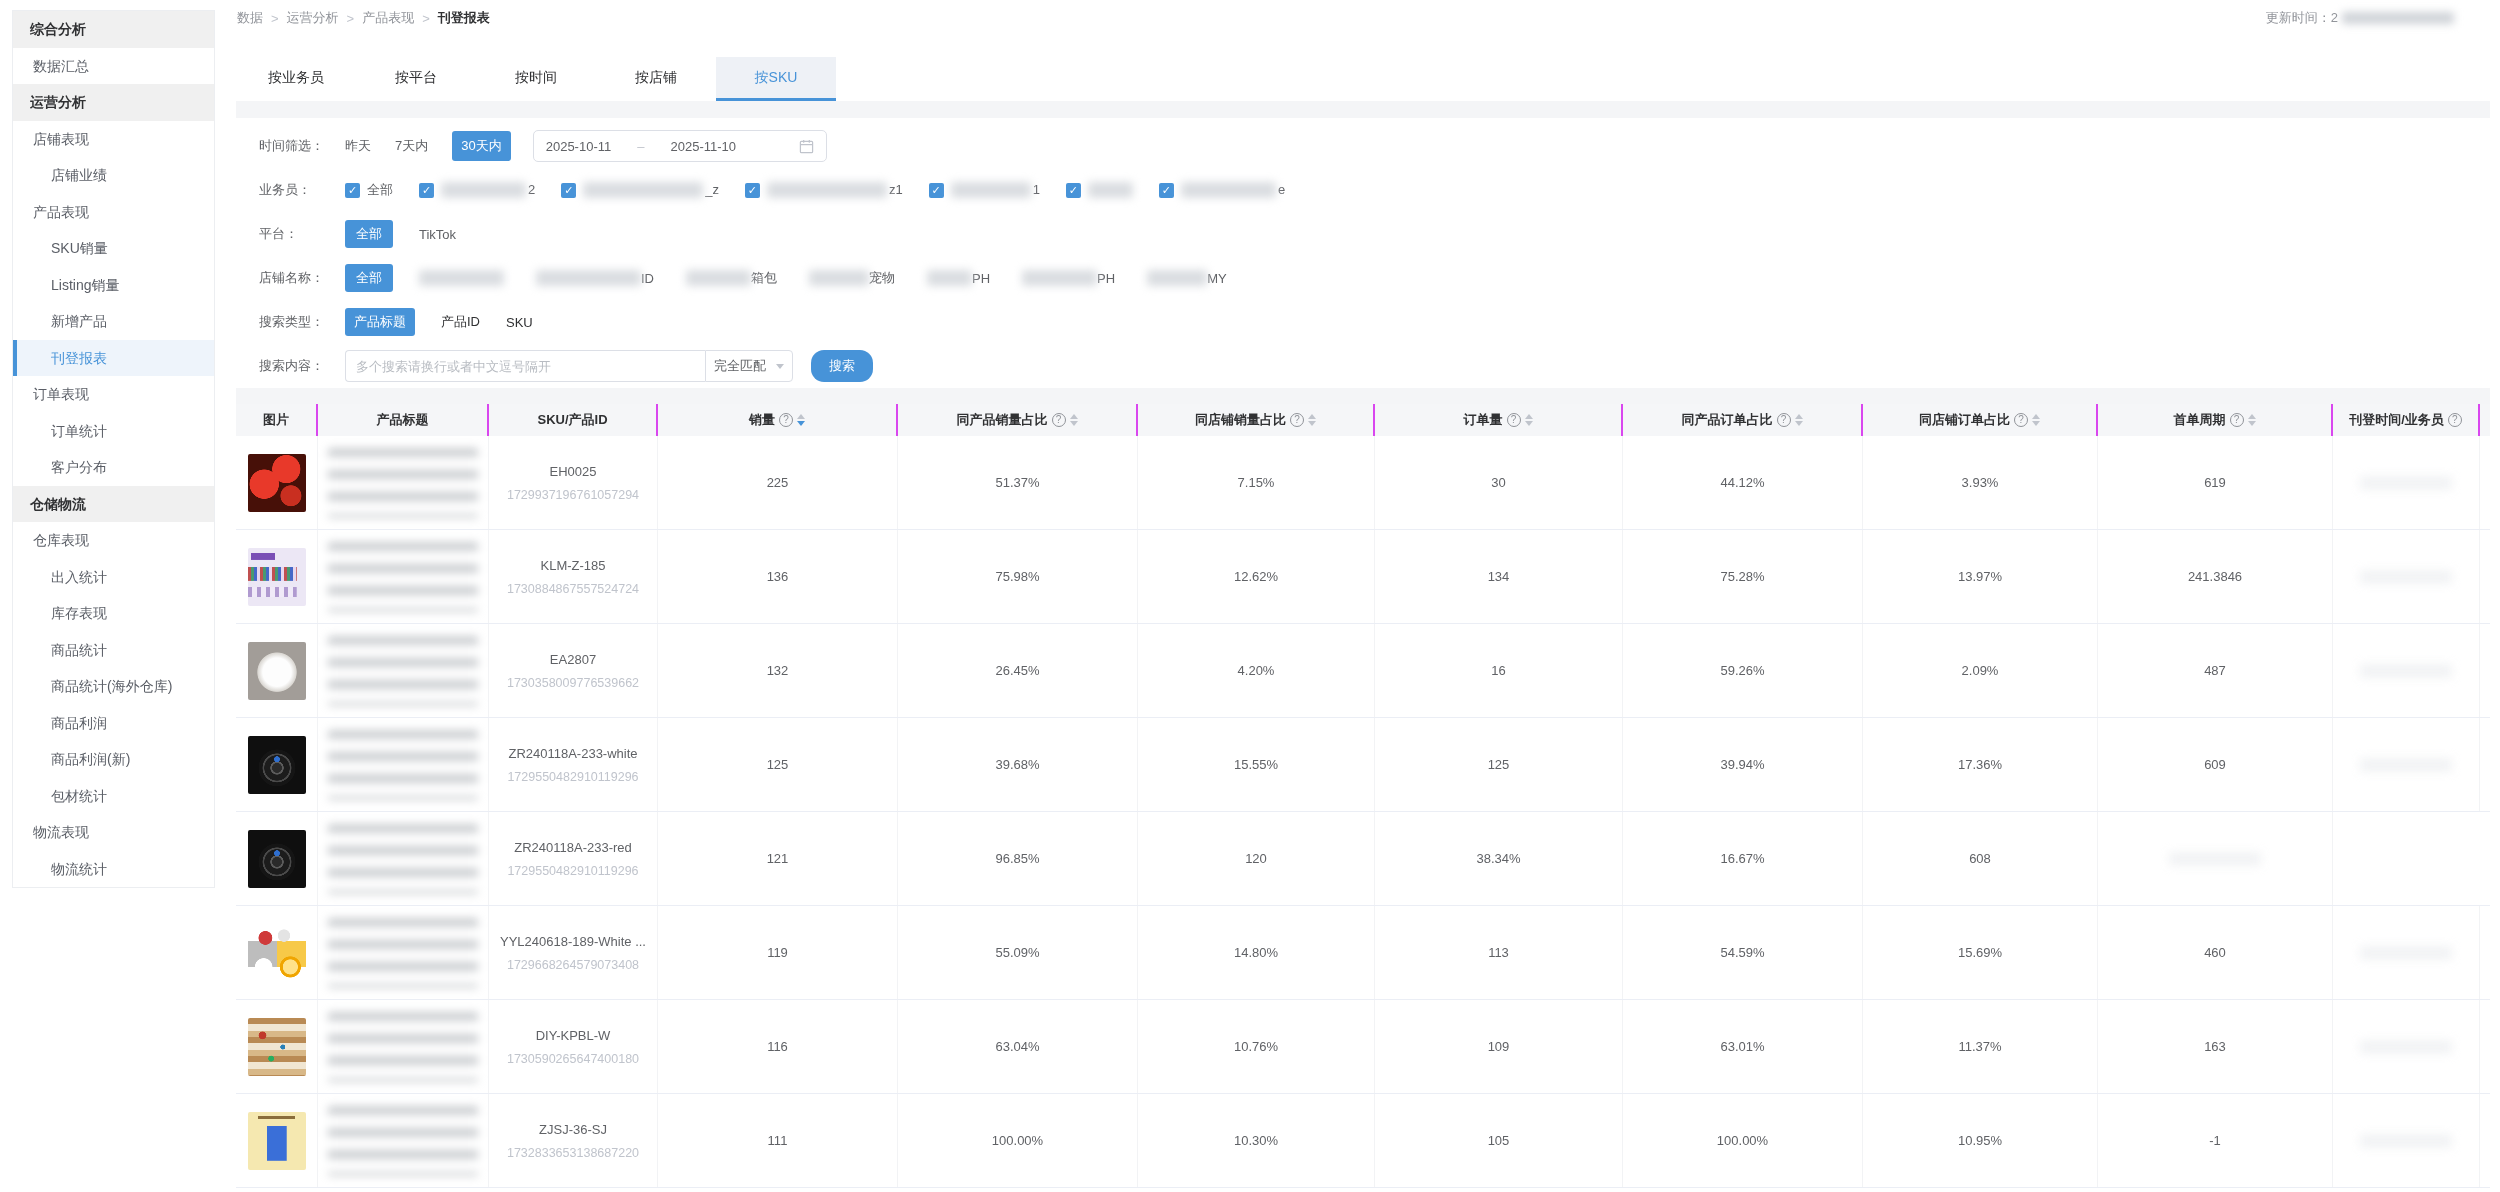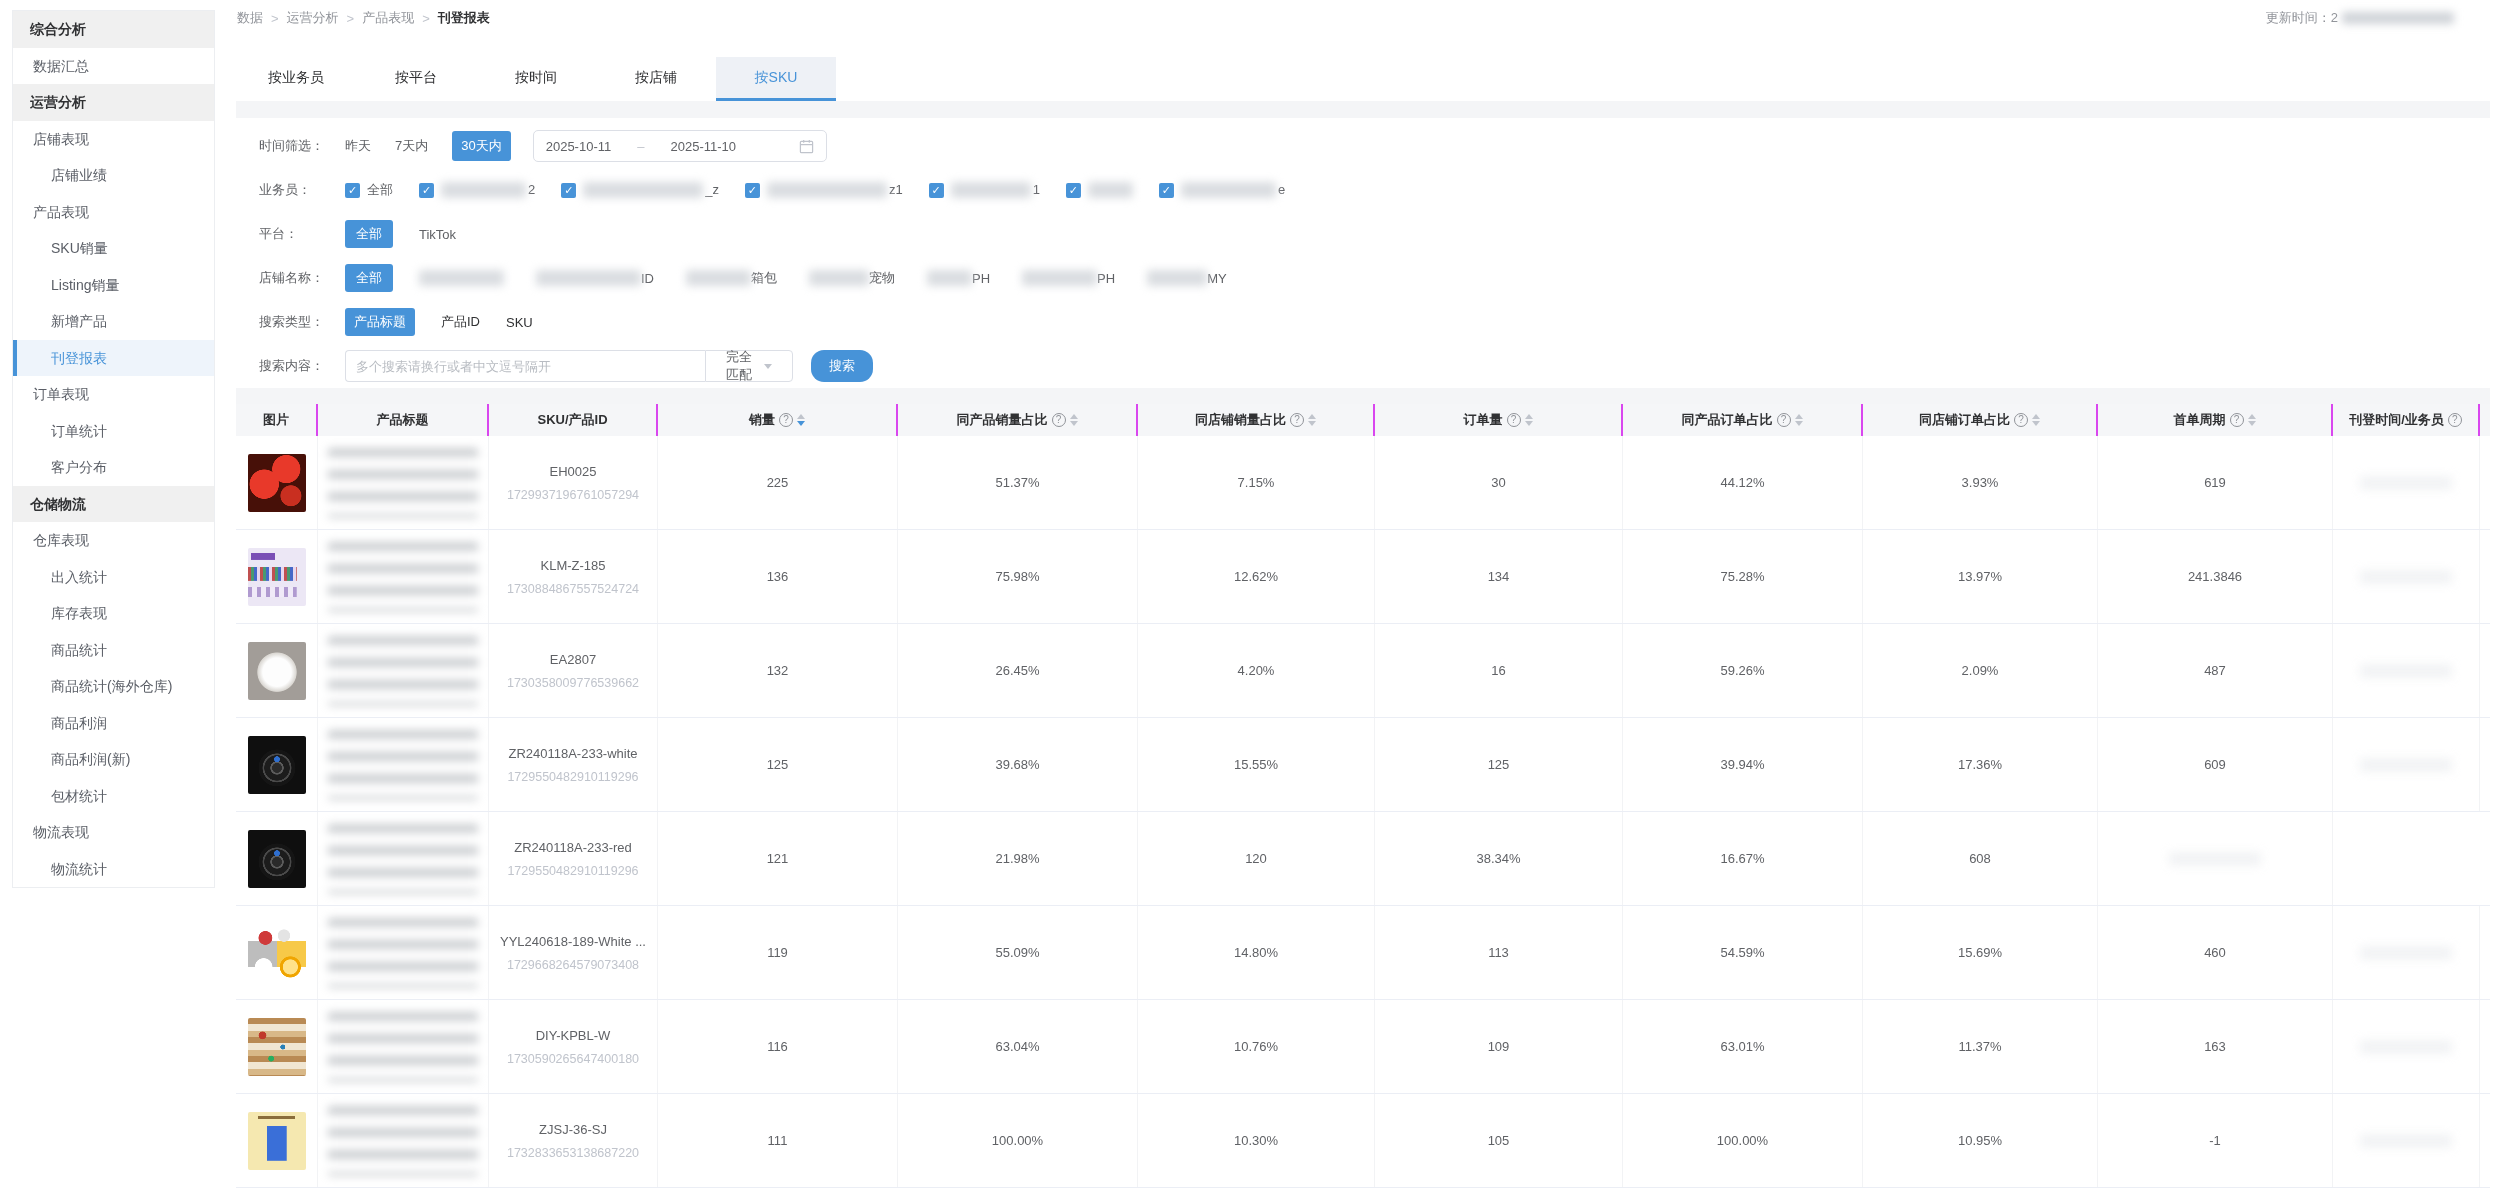--- a/index.html
+++ b/index.html
@@ -62,21 +62,21 @@
   .btn-all{background:var(--blue);color:#fff;font-size:13px;padding:5px 11px;border-radius:3px;
     margin-right:26px;cursor:pointer;border:none;}
   .plain-opt{margin-right:30px;font-size:13px;color:var(--text2);cursor:pointer;}
   .shop-item{display:flex;align-items:center;margin-right:32px;font-size:13px;color:var(--text2);cursor:pointer;}
   .stype-opt{margin-right:26px;font-size:13px;color:var(--text);cursor:pointer;}
   .stype-opt.sel{background:var(--blue);color:#fff;padding:5px 9px;border-radius:3px;}
   .s-input{width:360px;height:32px;border:1px solid var(--border);border-right:none;
     border-radius:4px 0 0 4px;padding:0 10px;font-size:13px;color:var(--text2);outline:none;}
   .s-input::placeholder{color:#b8bcc2;}
   .s-select{width:88px;height:32px;border:1px solid var(--border);border-radius:0 4px 4px 0;
-    display:flex;align-items:center;justify-content:space-between;padding:0 20px;font-size:13px;
+    display:flex;align-items:center;justify-content:space-between;padding:0 8px;font-size:13px;
     color:var(--text2);cursor:pointer;background:#fff;}
   .caret{width:0;height:0;border-left:4px solid transparent;border-right:4px solid transparent;
     border-top:5px solid var(--light);}
   .s-btn{margin-left:18px;width:62px;height:32px;background:var(--blue);color:#fff;border:none;
     border-radius:13px;font-size:13px;cursor:pointer;}
   
   .table-panel{position:absolute;left:236px;top:404px;width:2254px;height:788px;background:#fff;overflow:hidden;}
   .tgrid{display:grid;grid-template-columns:82px 171px 169px 240px 240px 237px 248px 240px 235px 235px 147px;}
   .thead{height:32px;background:#f5f6f8;}
   .th{display:flex;align-items:center;justify-content:center;font-size:13px;color:var(--text);
@@ -480,21 +480,21 @@
           <div class="thumb img-wheel"></div>
         </div>
         <div class="td">
           <div class="title-blur"></div>
         </div>
         <div class="td sku-cell">
           <div class="sku">ZR240118A-233-red</div>
           <div class="pid">1729550482910119296</div>
         </div>
         <div class="td">121</div>
-        <div class="td">21.98%</div>
+        <div class="td">96.85%</div>
         <div class="td">120</div>
         <div class="td">38.34%</div>
         <div class="td">16.67%</div>
         <div class="td">608</div>
         <div class="td">
           <div class="pub-blur"></div>
         </div>
       </div>
       <div class="tgrid trow">
         <div class="td">

